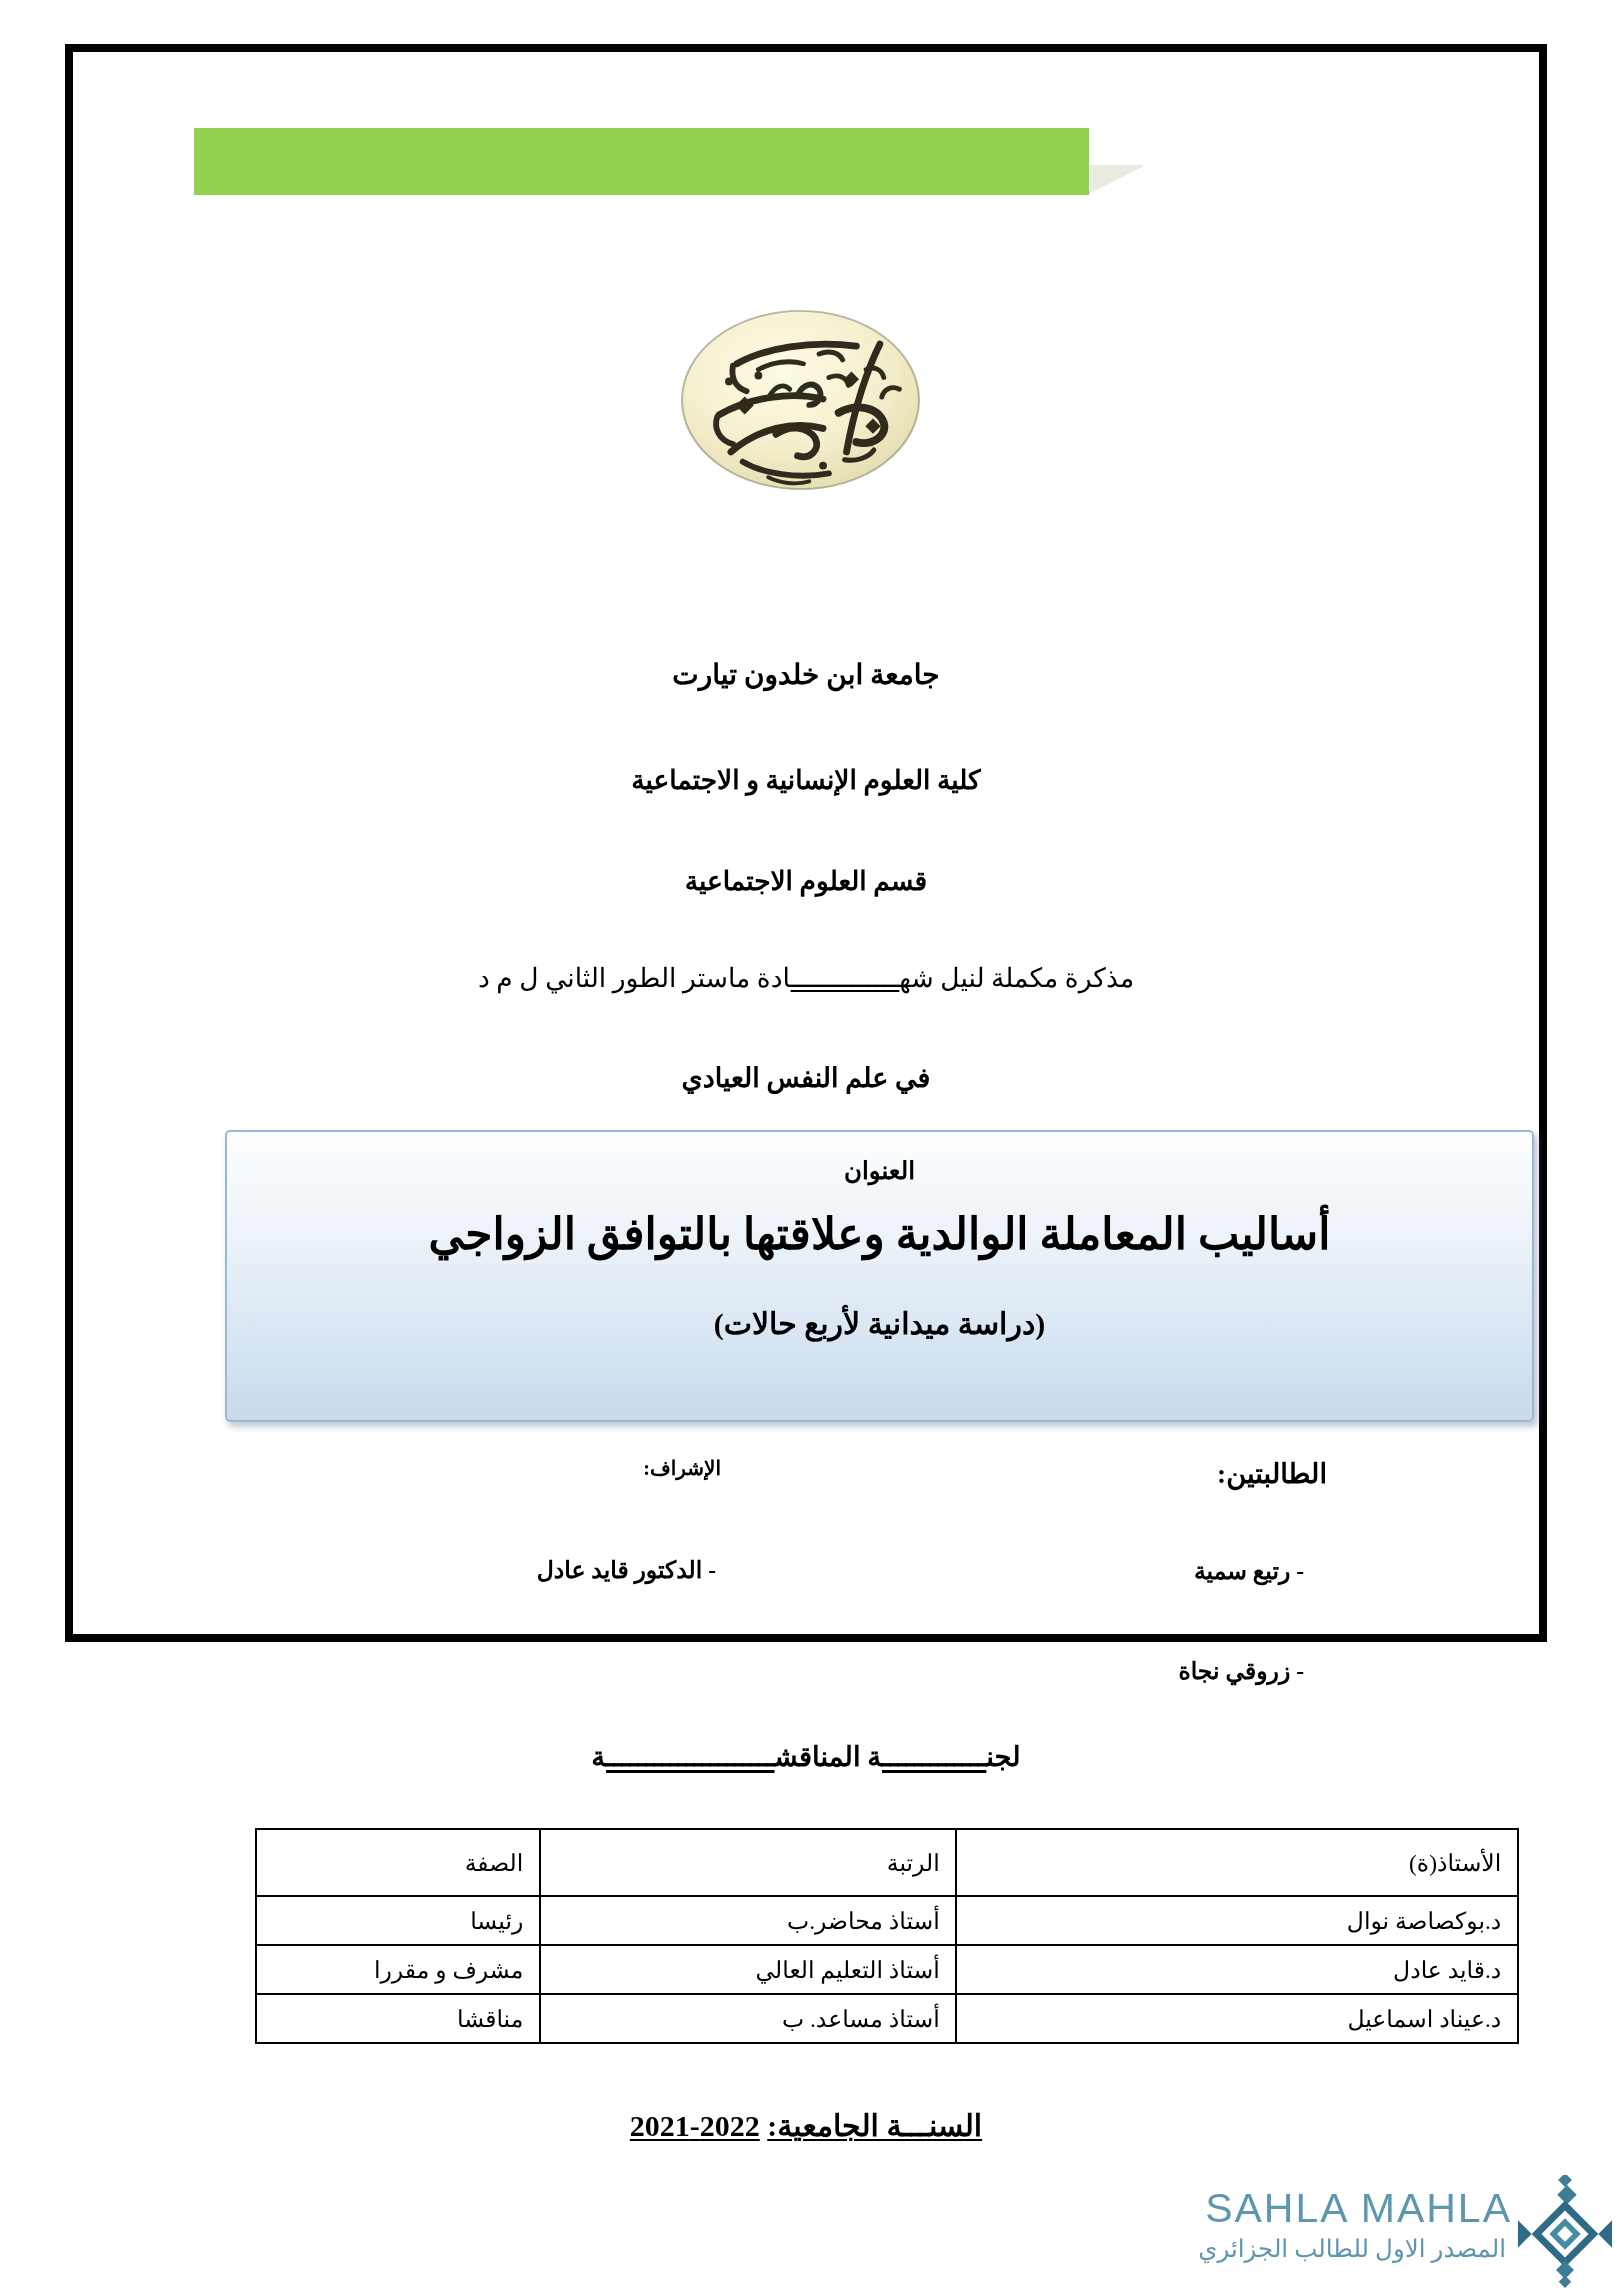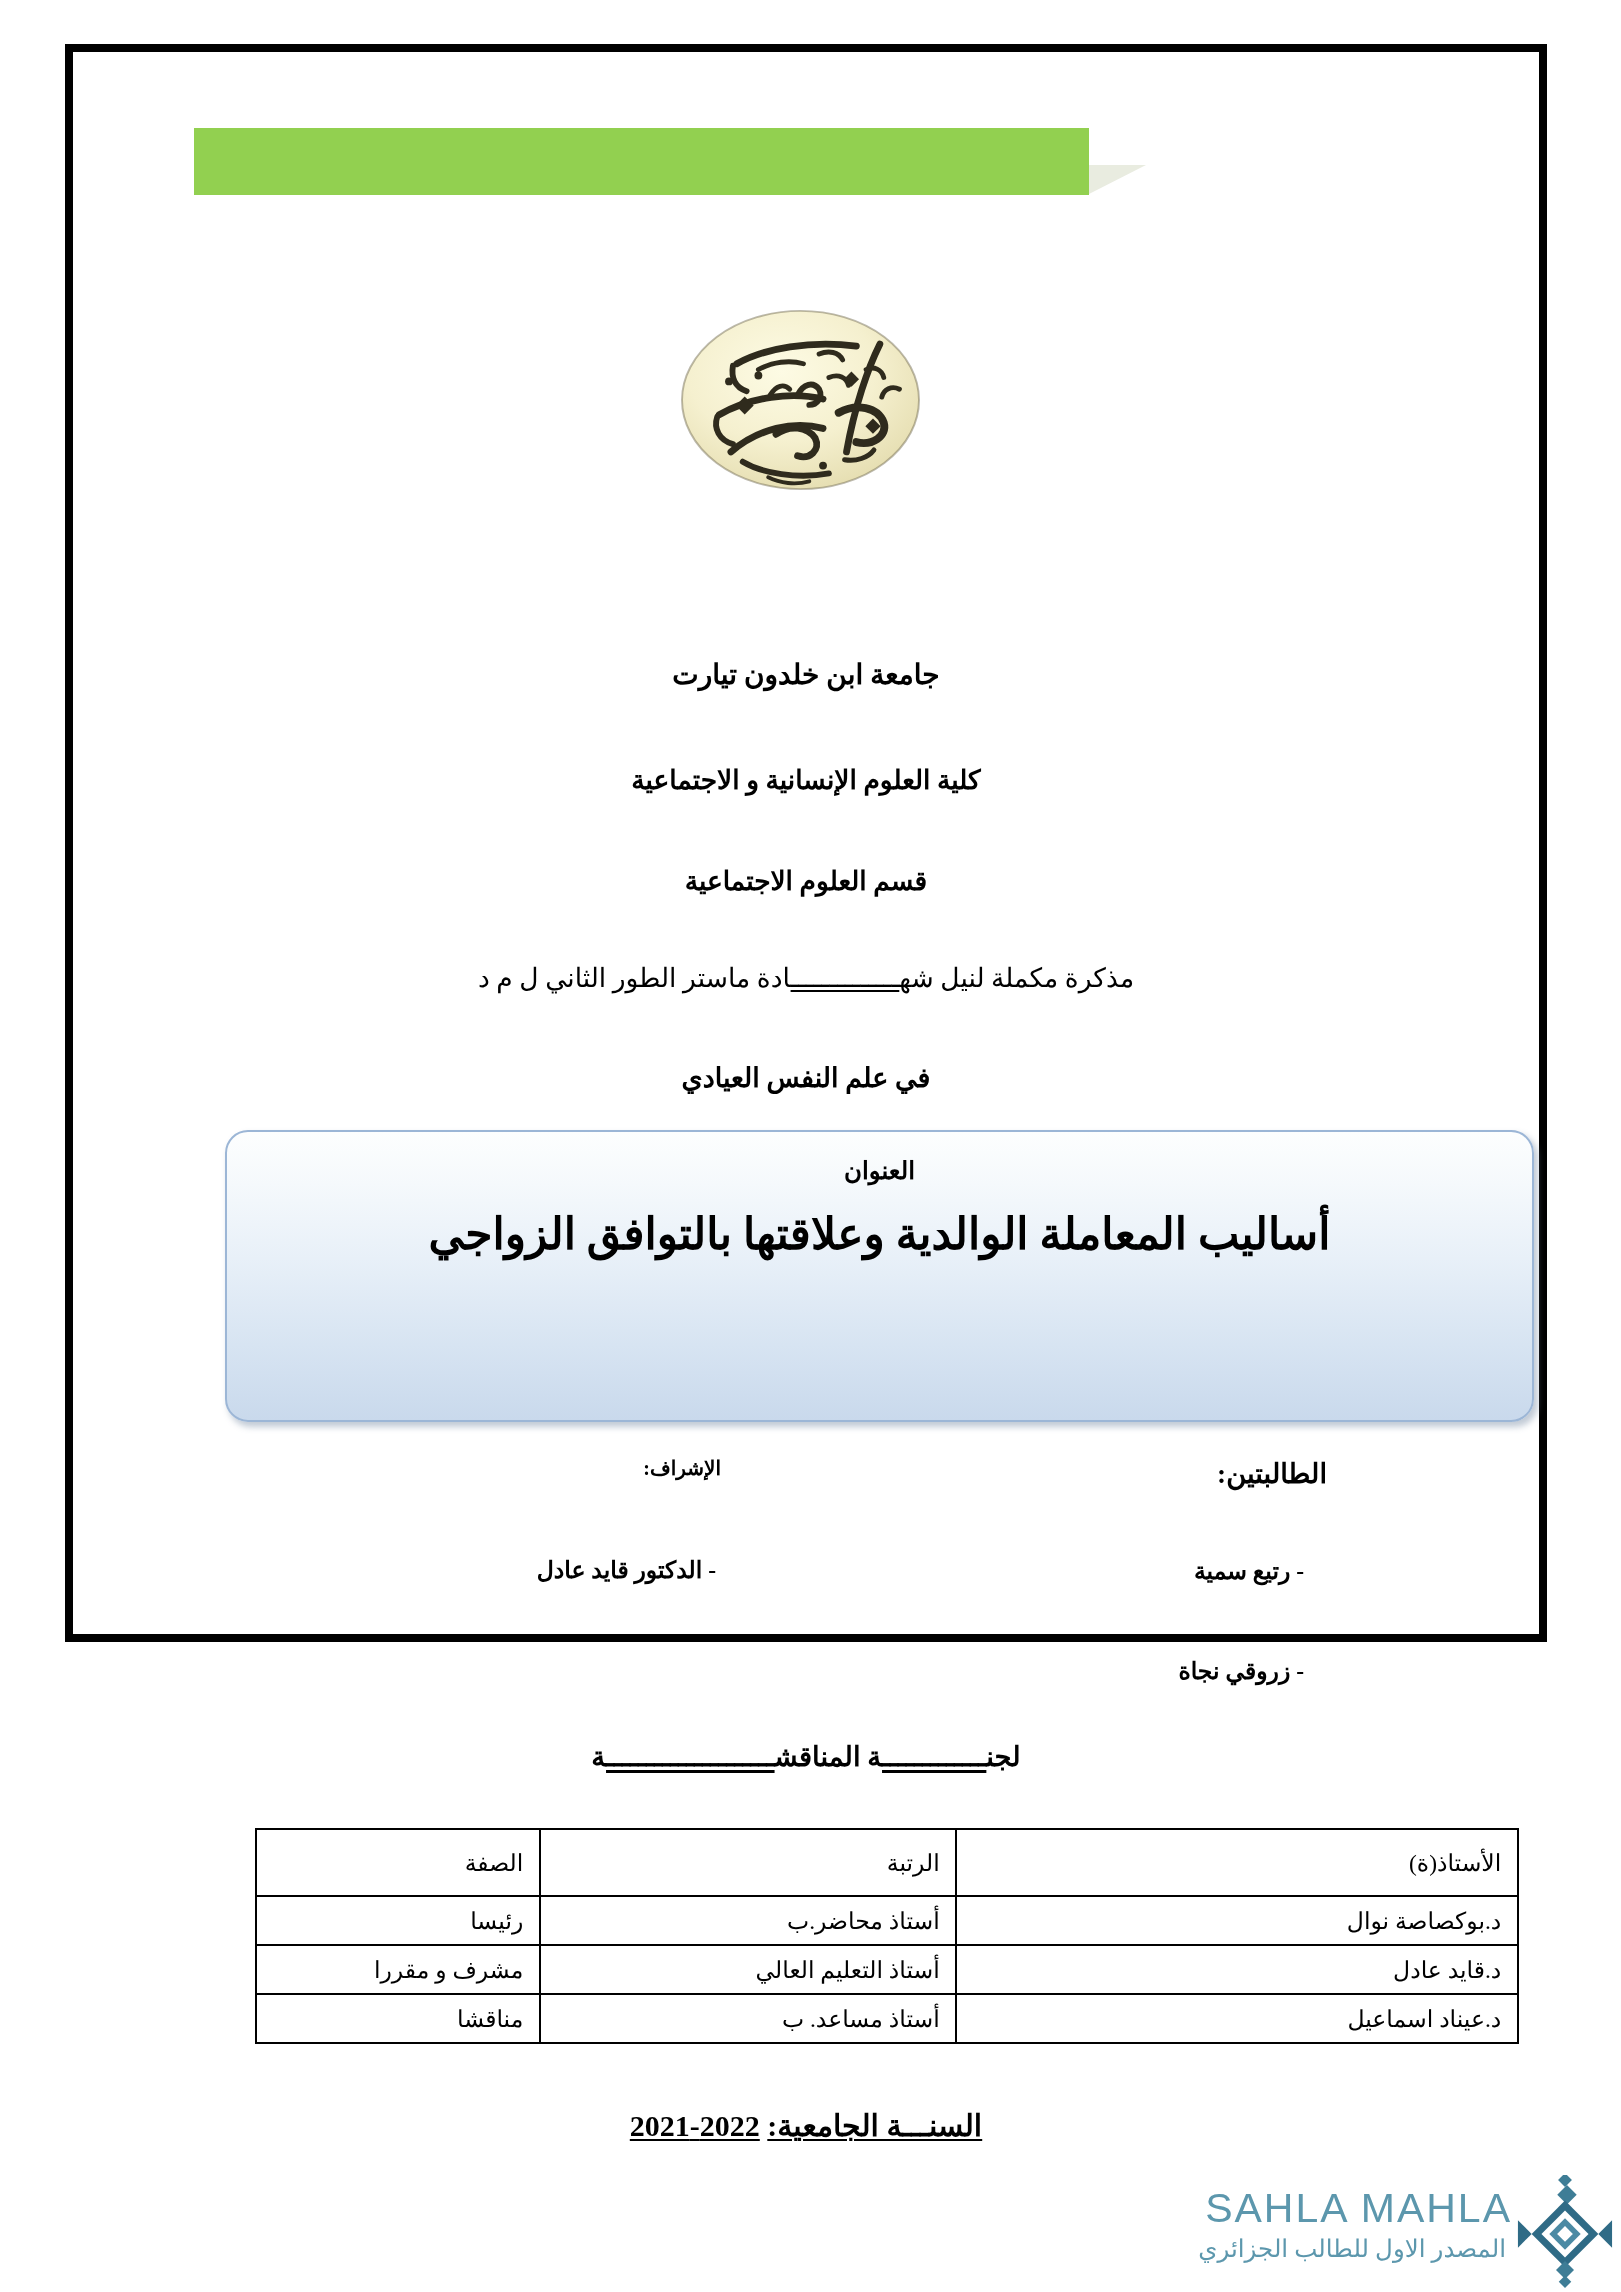--- a/index.html
+++ b/index.html
@@ -86,21 +86,21 @@
   }
 
   
   #title-box {
     position: absolute;
     left: 152px;
     top: 1078px;
     width: 1309px;
     height: 292px;
     border: 2.9px solid #9cb6d6;
-    border-radius: 23px;
+    border-radius: 5px;
     box-sizing: border-box;
     background: linear-gradient(to bottom,
                 #fdfefe 0%,
                 #f5f9fc 18%,
                 #e8f0f8 44%,
                 #d7e4f2 74%,
                 #c9d9ec 100%);
     box-shadow: 3.9px 4.9px 5.9px rgba(120,140,165,0.45);
   }
   #title-label {
@@ -318,20 +318,21 @@
 
   <div class="hdr-line" id="hdr-department">قسم العلوم الاجتماعية</div>
 
   <div class="hdr-line" id="hdr-degree"><span>مذكرة مكملة لنيل شه</span><span class="underlined-seg">ــــــــــــــ</span><span>ادة ماستر الطور الثاني ل م د</span></div>
 
   <div class="hdr-line" id="hdr-speciality">في علم النفس العيادي</div>
 
   <div id="title-box">
     <div id="title-label">العنوان</div>
     <div id="title-main">أساليب المعاملة الوالدية وعلاقتها بالتوافق الزواجي</div>
+    <div id="title-sub">(دراسة ميدانية لأربع حالات)</div>
   </div>
 
   <div id="students-label">الطالبتين:</div>
   <div class="student-name" id="student-1">- رتيع سمية</div>
   <div class="student-name" id="student-2">- زروقي نجاة</div>
 
   <div id="supervisor-label">الإشراف:</div>
   <div id="supervisor-name">-  الدكتور قايد عادل</div>
 
   <div id="jury-heading"><span>لجن</span><span class="underlined-seg">ـــــــــــــ</span><span>ة المناقش</span><span class="underlined-seg">ـــــــــــــــــــــ</span><span>ة</span></div>

